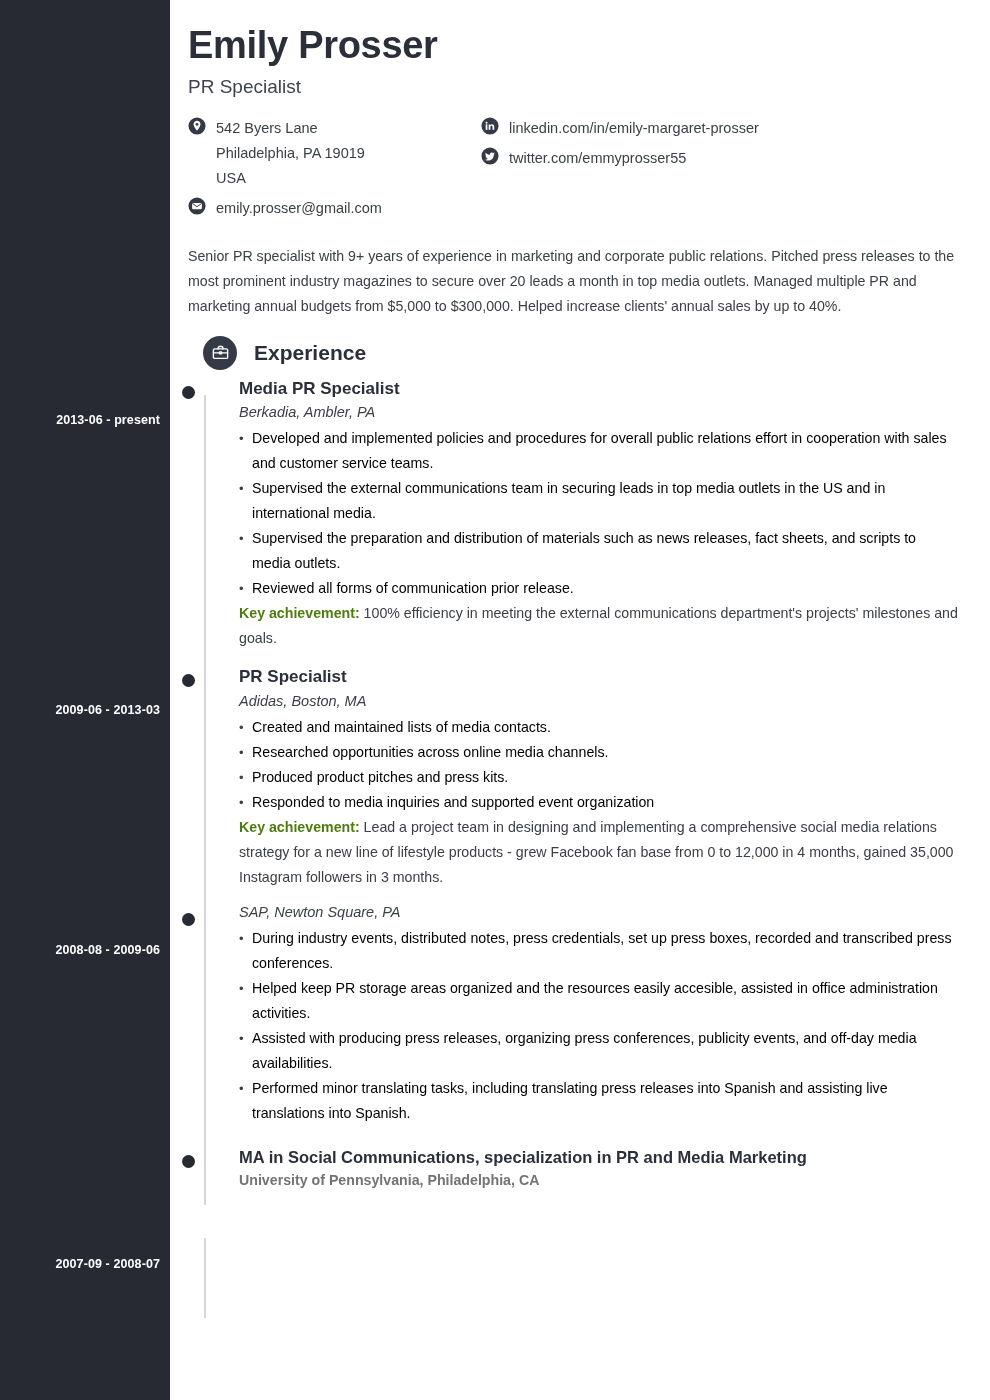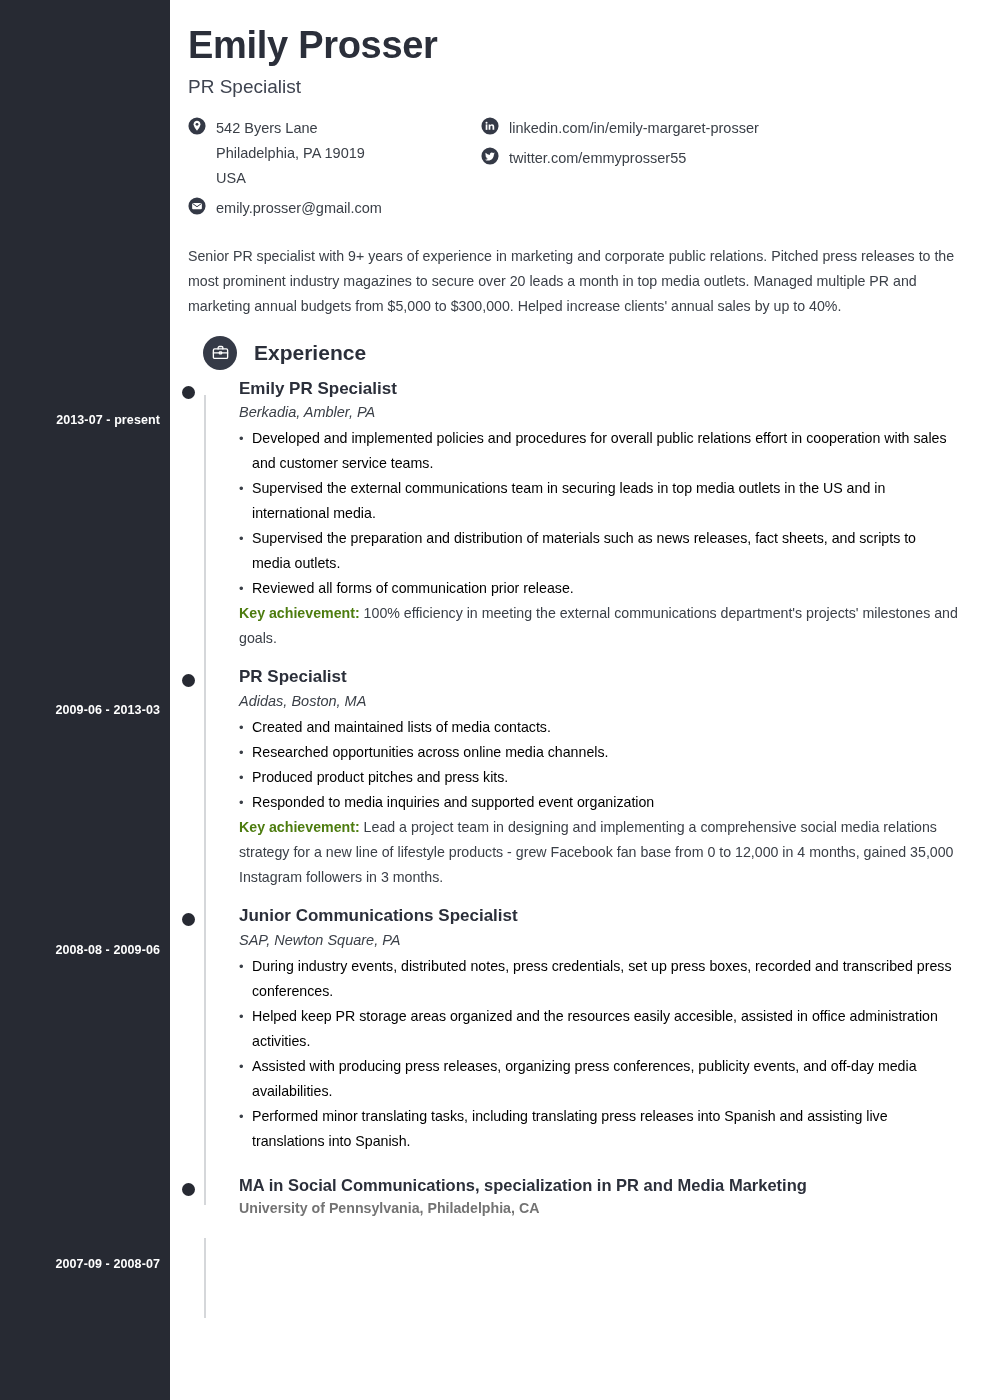--- a/index.html
+++ b/index.html
@@ -193,21 +193,21 @@
     font-weight: bold;
     color: #737373;
   }
 </style>
 </head>
 <body>
 
 <div class="page">
 
   <div class="rail">
-    <div class="rail-date" style="top:413px;">2013-07 - present</div>
+    <div class="rail-date" style="top:413px;">2013-06 - present</div>
     <div class="rail-date" style="top:703px;">2009-06 - 2013-03</div>
     <div class="rail-date" style="top:943px;">2008-08 - 2009-06</div>
     <div class="rail-date" style="top:1257px;">2007-09 - 2008-07</div>
   </div>
 
   <div class="tl" style="top:395px; height:810px;"></div>
   <div class="tl" style="top:1238px; height:80px;"></div>
 
   <div class="main">
     <div class="inner">
@@ -285,21 +285,21 @@
               <path d="M3 12.5h18"></path>
               <rect x="10.6" y="11.2" width="2.8" height="2.6" rx=".6"></rect>
             </svg>
           </span>
           <span class="sec-title">Experience</span>
         </div>
       </div>
 
       <div class="entry" style="margin-bottom:14px;">
         <span class="dot"></span>
-        <div class="job-title">Emily PR Specialist</div>
+        <div class="job-title">Media PR Specialist</div>
         <div class="job-org">Berkadia, Ambler, PA</div>
         <ul class="bullets">
           <li>Developed and implemented policies and procedures for overall public relations effort in cooperation with sales and customer service teams.</li>
           <li>Supervised the external communications team in securing leads in top media outlets in the US and in international media.</li>
           <li>Supervised the preparation and distribution of materials such as news releases, fact sheets, and scripts to media outlets.</li>
           <li>Reviewed all forms of communication prior release.</li>
         </ul>
         <div class="key">
           <b>Key achievement:</b>
           <span>100% efficiency in meeting the external communications department's projects' milestones and goals.</span>
@@ -317,21 +317,20 @@
           <li>Responded to media inquiries and supported event organization</li>
         </ul>
         <div class="key">
           <b>Key achievement:</b>
           <span>Lead a project team in designing and implementing a comprehensive social media relations strategy for a new line of lifestyle products - grew Facebook fan base from 0 to 12,000 in 4 months, gained 35,000 Instagram followers in 3 months.</span>
         </div>
       </div>
 
       <div class="entry" style="margin-bottom:20px;">
         <span class="dot"></span>
-        <div class="job-title">Junior Communications Specialist</div>
         <div class="job-org">SAP, Newton Square, PA</div>
         <ul class="bullets">
           <li>During industry events, distributed notes, press credentials, set up press boxes, recorded and transcribed press conferences.</li>
           <li>Helped keep PR storage areas organized and the resources easily accesible, assisted in office administration activities.</li>
           <li>Assisted with producing press releases, organizing press conferences, publicity events, and off-day media availabilities.</li>
           <li>Performed minor translating tasks, including translating press releases into Spanish and assisting live translations into Spanish.</li>
         </ul>
       </div>
 
 

